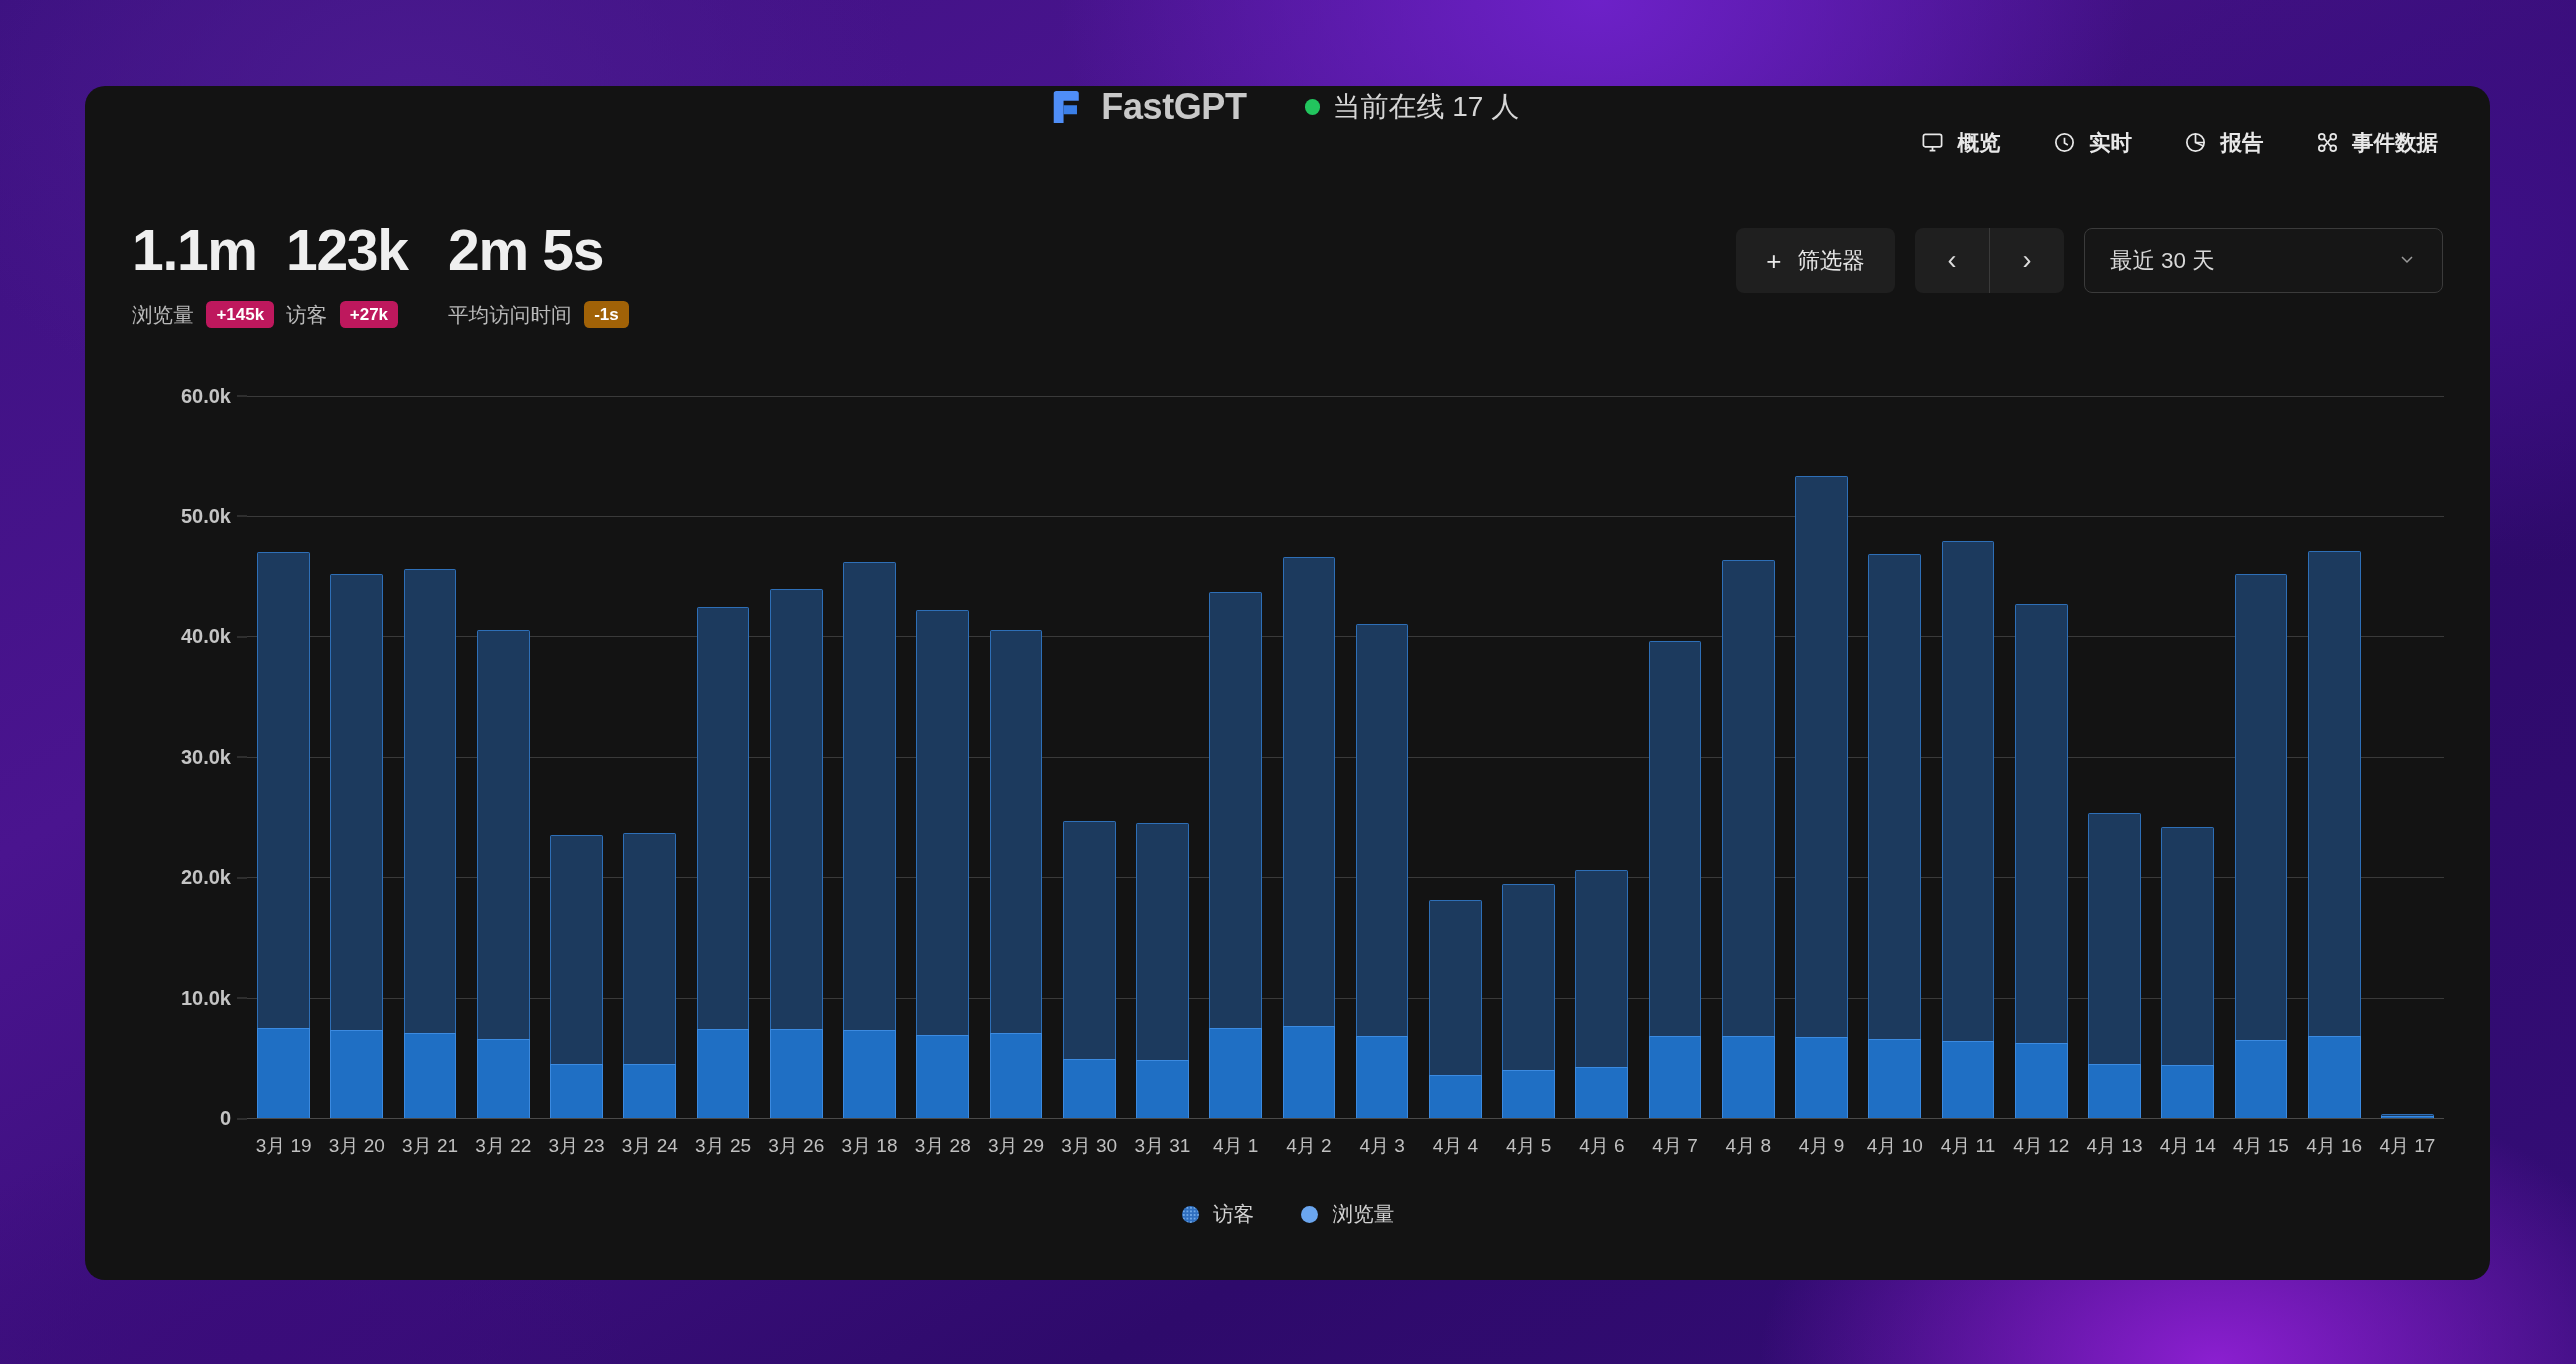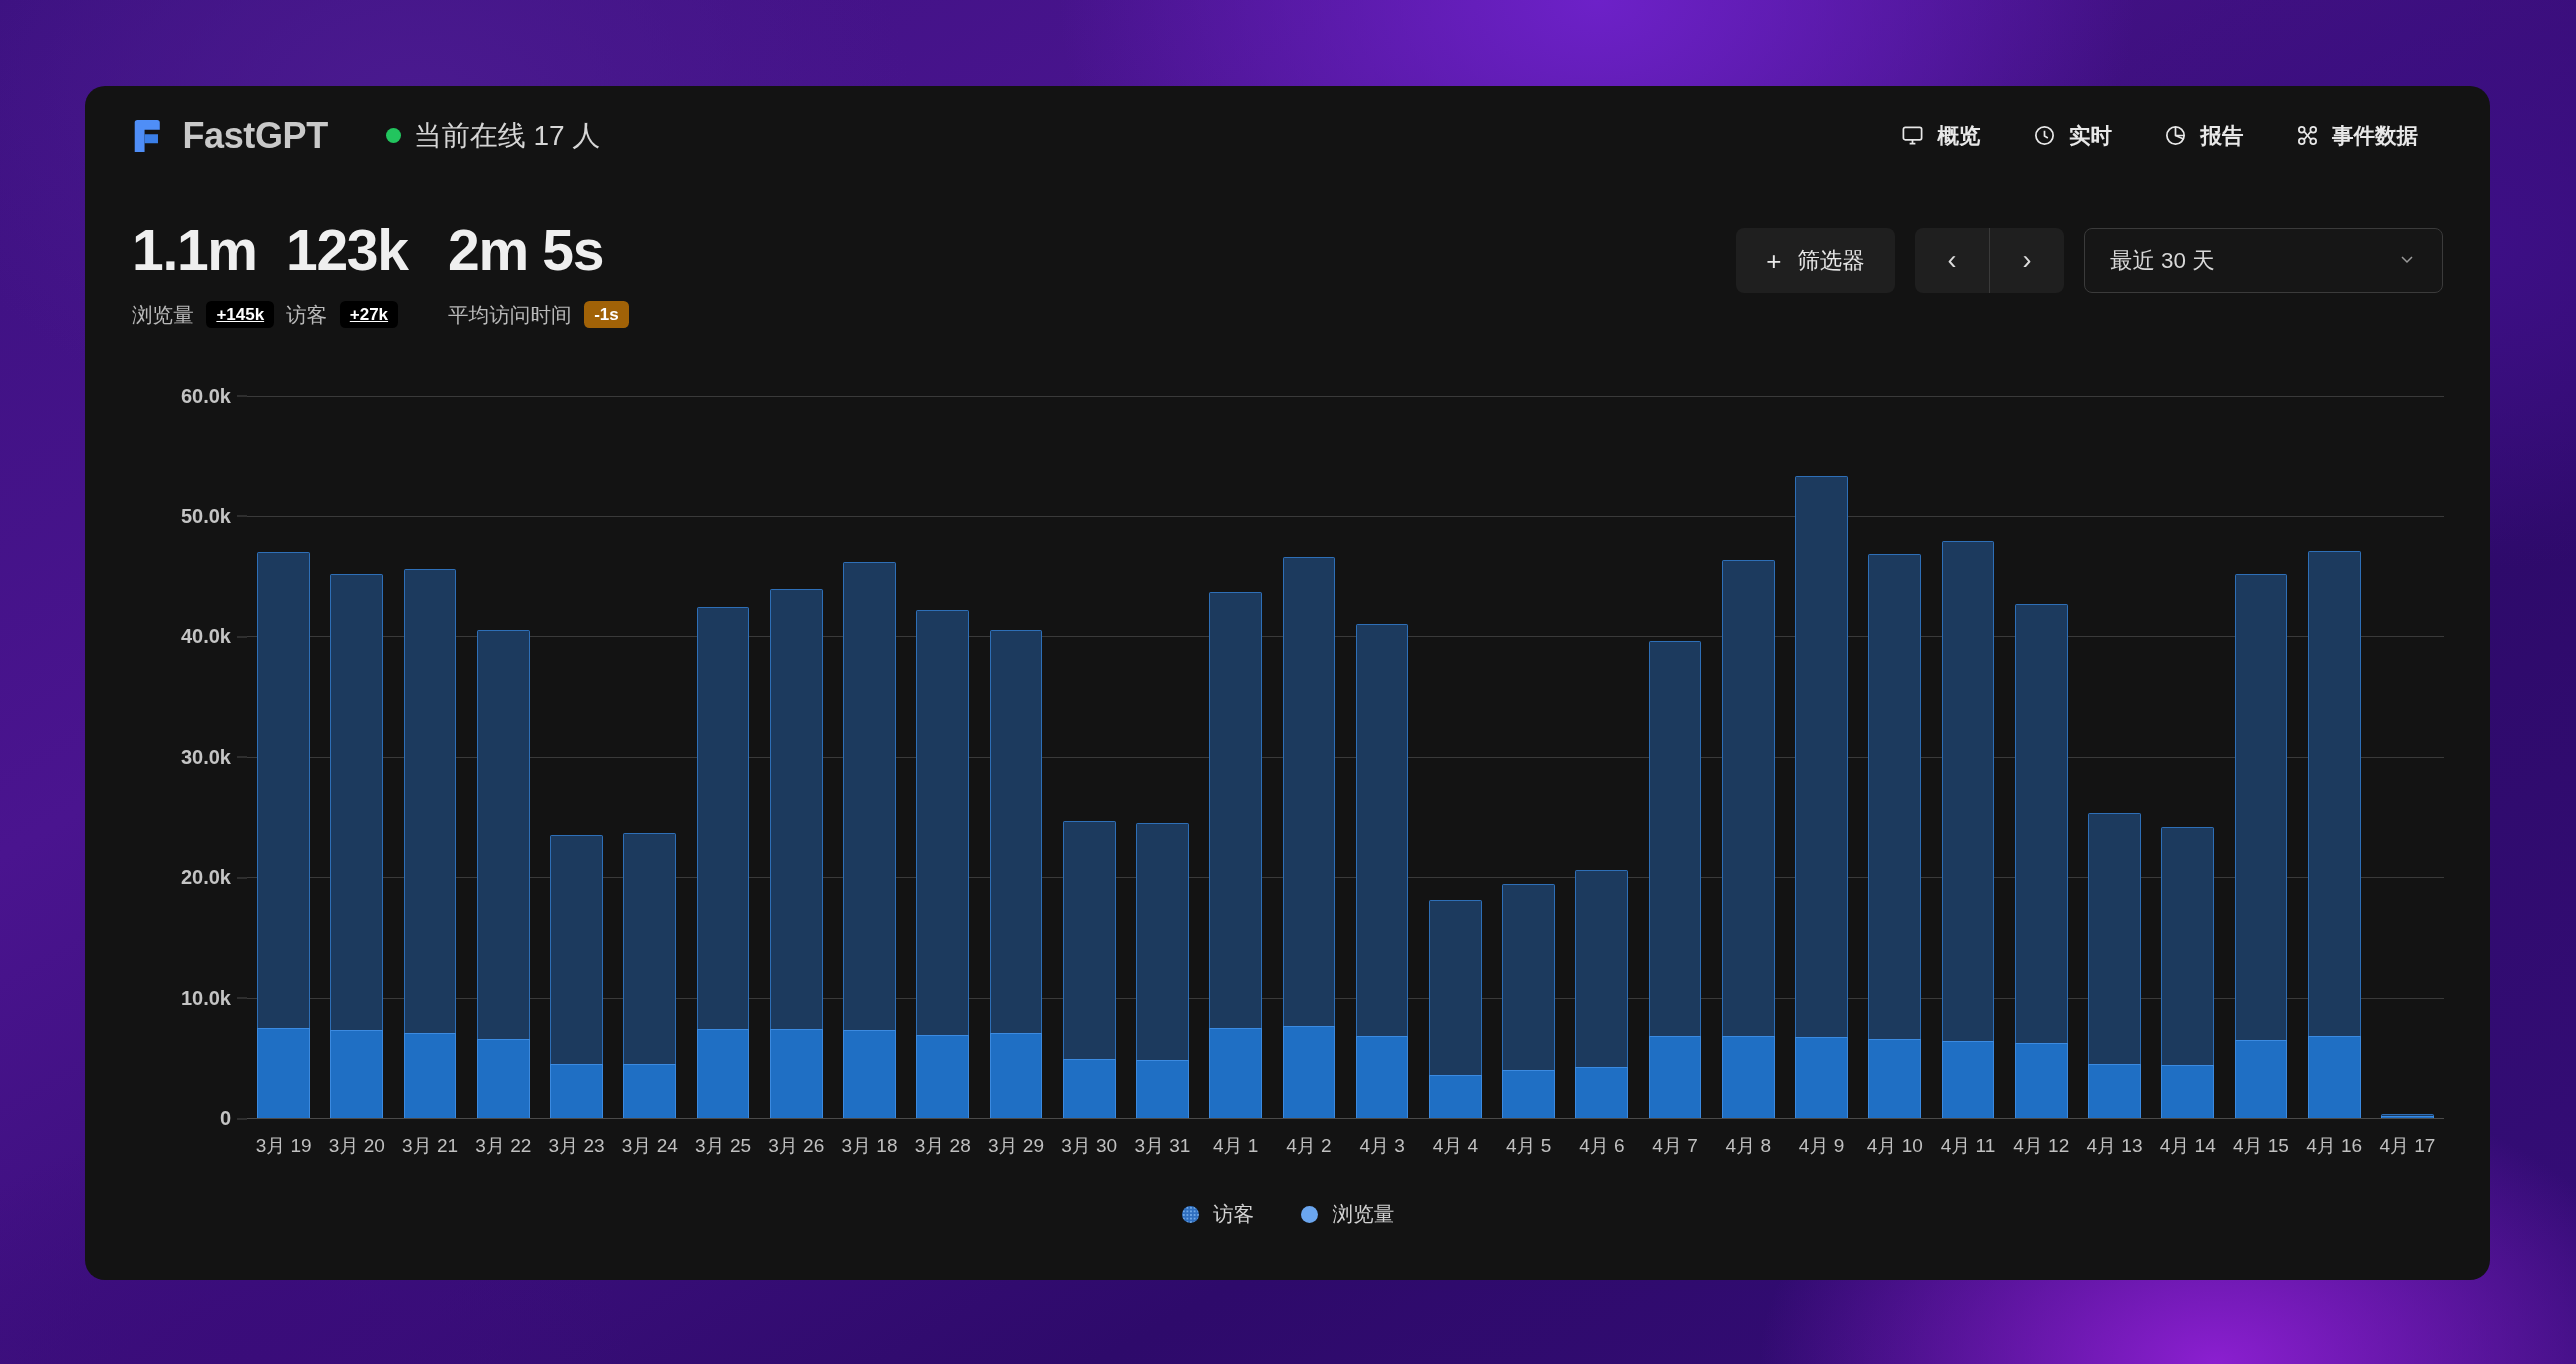--- a/index.html
+++ b/index.html
@@ -25,21 +25,22 @@
     background: #131313;
     border-radius: 20px;
     overflow: hidden;
   }
 
   
   .header {
     position: absolute; left: 0; top: 0;
     width: 100%; height: 99px;
     display: flex; align-items: center;
-    padding: 0 72px 0 47px;
+    padding: 0 52px 0 47px;
+    flex-direction: column;
   }
   .brand { display: flex; align-items: center; gap: 20px; }
   .logo { width: 30.5px; height: 34px; display: block; }
   .brand-name {
     font-size: 36px; font-weight: bold; color: #c9c9c9;
     letter-spacing: -0.4px;
   }
   .online {
     display: flex; align-items: center; gap: 12.6px;
     margin-left: 38px;
@@ -71,21 +72,21 @@
   }
   .metric-row {
     display: flex; align-items: center; gap: 12.6px;
     margin-top: 20px;
   }
   .metric-label { font-size: 20.6px; color: #b9b9b9; white-space: nowrap; }
   .badge {
     font-size: 17px; font-weight: bold; color: #ffffff;
     padding: 3.6px 10px; border-radius: 5.4px; white-space: nowrap;
   }
-  .badge.up   { background: #000000; text-decoration: underline; }
+  .badge.up   { background: #be185d; }
   .badge.down { background: #a16207; }
 
   
   .toolbar {
     position: absolute; right: 47px; top: 142px;
     display: flex; align-items: center; gap: 20px;
   }
   .btn-filter {
     height: 65px; padding: 0 30.5px;
     background: #1f1f1f; border: none; border-radius: 8px;

